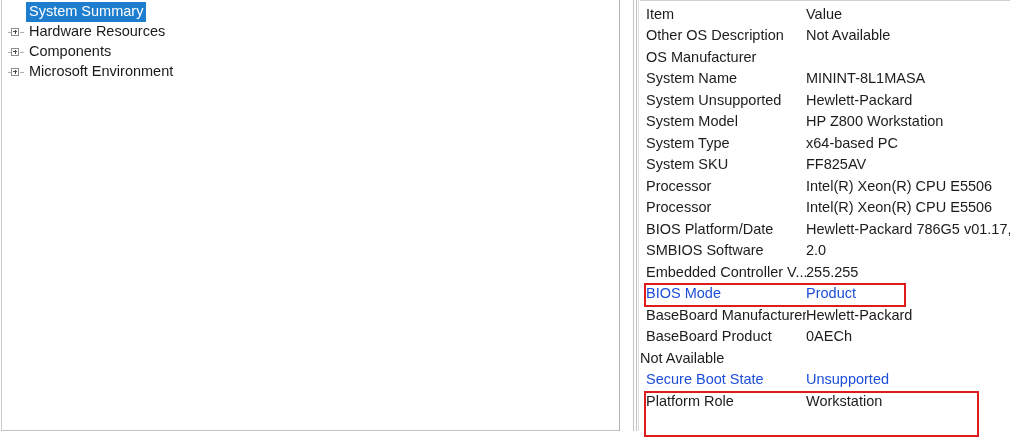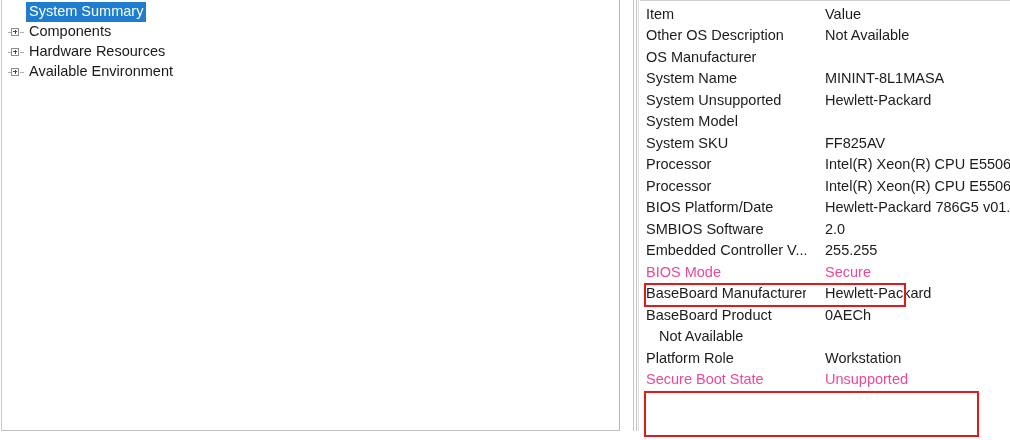--- a/index.html
+++ b/index.html
@@ -170,26 +170,25 @@
   .drow .item {
     width: 166px;
     flex: 0 0 166px;
     padding-left: 6px;
     box-sizing: border-box;
     overflow: hidden;
   }
   .drow .value {
     flex: 1 1 auto;
     overflow: hidden;
-    margin-left: 19px;
   }
 
   .drow.hl .item,
   .drow.hl .value {
-    color: #ec4899;
+    color: #1d4ed8;
   }
 
   
   .redbox {
     position: absolute;
     border: 2px solid #e01b1b;
     box-sizing: border-box;
     pointer-events: none;
   }
   #redbox-bios {
@@ -208,50 +207,50 @@
 </head>
 <body>
 
 <div id="app">
 
   <div class="tree-panel">
     <div class="tree-list" id="tree-list">
         <div class="tree-node selected">
           <span class="expander"></span>
           <span class="tree-node-label">System Summary</span>
+        </div>
+        <div class="tree-node">
+          <span class="expander">
+            <span class="dash-l"></span>
+            <span class="box"></span>
+            <span class="plus-h"></span>
+            <span class="plus-v"></span>
+            <span class="dash-r"></span>
+          </span>
+          <span class="tree-node-label">Hardware Resources</span>
         </div>
         <div class="tree-node">
           <span class="expander">
             <span class="dash-l"></span>
             <span class="box"></span>
             <span class="plus-h"></span>
             <span class="plus-v"></span>
             <span class="dash-r"></span>
           </span>
           <span class="tree-node-label">Components</span>
         </div>
         <div class="tree-node">
           <span class="expander">
             <span class="dash-l"></span>
             <span class="box"></span>
             <span class="plus-h"></span>
             <span class="plus-v"></span>
             <span class="dash-r"></span>
           </span>
-          <span class="tree-node-label">Hardware Resources</span>
-        </div>
-        <div class="tree-node">
-          <span class="expander">
-            <span class="dash-l"></span>
-            <span class="box"></span>
-            <span class="plus-h"></span>
-            <span class="plus-v"></span>
-            <span class="dash-r"></span>
-          </span>
-          <span class="tree-node-label">Available Environment</span>
+          <span class="tree-node-label">Microsoft Environment</span>
         </div>
       </div>
   </div>
 
   <div class="gutter">
     <div class="line-a"></div>
     <div class="line-b"></div>
     <div class="line-c"></div>
   </div>
 
@@ -271,20 +270,25 @@
         <div class="drow">
           <div class="item">System Name</div>
           <div class="value">MININT-8L1MASA</div>
         </div>
         <div class="drow">
           <div class="item">System Unsupported</div>
           <div class="value">Hewlett-Packard</div>
         </div>
         <div class="drow">
           <div class="item">System Model</div>
+          <div class="value">HP Z800 Workstation</div>
+        </div>
+        <div class="drow">
+          <div class="item">System Type</div>
+          <div class="value">x64-based PC</div>
         </div>
         <div class="drow">
           <div class="item">System SKU</div>
           <div class="value">FF825AV</div>
         </div>
         <div class="drow">
           <div class="item">Processor</div>
           <div class="value">Intel(R) Xeon(R) CPU        E5506</div>
         </div>
         <div class="drow">
@@ -298,40 +302,40 @@
         <div class="drow">
           <div class="item">SMBIOS Software</div>
           <div class="value">2.0</div>
         </div>
         <div class="drow">
           <div class="item">Embedded Controller V...</div>
           <div class="value">255.255</div>
         </div>
         <div class="drow hl">
           <div class="item">BIOS Mode</div>
-          <div class="value">Secure</div>
+          <div class="value">Product</div>
         </div>
         <div class="drow">
           <div class="item">BaseBoard Manufacturer</div>
           <div class="value">Hewlett-Packard</div>
         </div>
         <div class="drow">
           <div class="item">BaseBoard Product</div>
           <div class="value">0AECh</div>
         </div>
         <div class="drow">
           <div class="value">Not Available</div>
-        </div>
-        <div class="drow">
-          <div class="item">Platform Role</div>
-          <div class="value">Workstation</div>
         </div>
         <div class="drow hl">
           <div class="item">Secure Boot State</div>
           <div class="value">Unsupported</div>
         </div>
+        <div class="drow">
+          <div class="item">Platform Role</div>
+          <div class="value">Workstation</div>
+        </div>
       </div>
 
     <div class="redbox" id="redbox-bios"></div>
     <div class="redbox" id="redbox-secureboot"></div>
   </div>
 
 </div>
 
 </body></html>

